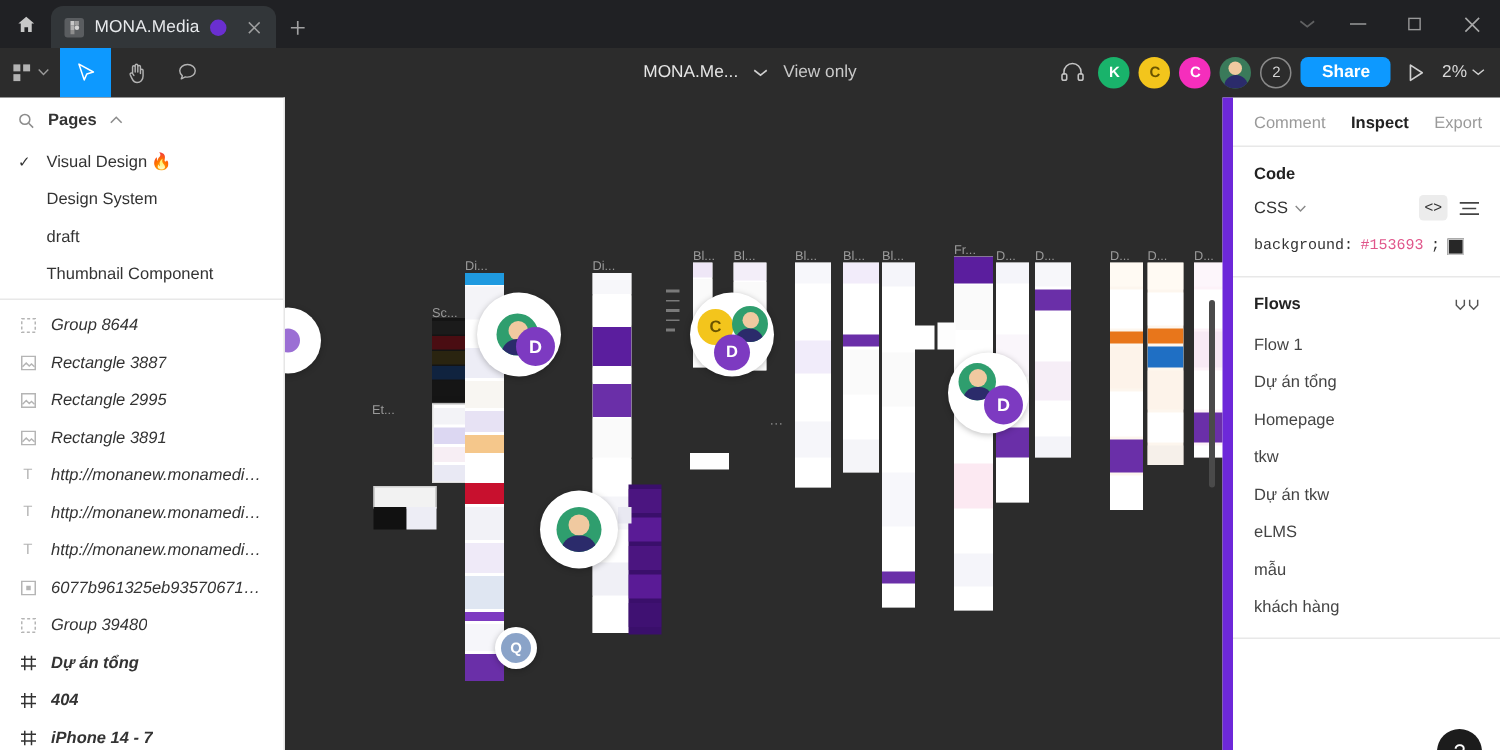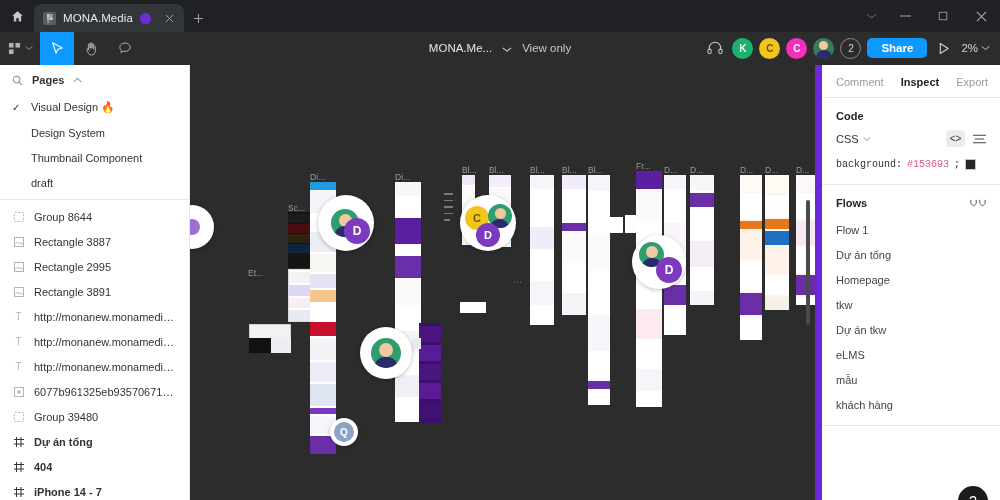--- a/index.html
+++ b/index.html
@@ -126,21 +126,21 @@
     font-size: 11px; color: #333;
   }
   .pg-check { width: 10px; flex: 0 0 10px; color:#333; font-size: 10px; }
   .divider { height:1px; background:#e8e8e8; margin: 4px 0; }
   .layer-item {
     height: 25px; display:flex; align-items:center; gap: 9px; padding: 0 12px;
     font-size: 11px; color: #333; white-space: nowrap; overflow: hidden;
   }
   .layer-item .lico { width: 13px; flex: 0 0 13px; display:flex; align-items:center; justify-content:center; color:#aaa;}
   .layer-item.bold { font-weight: bold; }
-  .layer-item .ltxt { overflow: hidden; text-overflow: ellipsis; }
+  .layer-item .ltxt { overflow: hidden; text-overflow: ellipsis; font-style: italic; }
 
   
   .rightpanel {
     position: absolute; top: 65px; right: 0; width: 185px; height: 435px;
     background: #fff; z-index: 30; overflow: hidden;
     border-left: 7px solid #6d28d9;
   }
   .rp-tabs { display:flex; align-items:center; gap:17px; padding: 11px 14px 9px; font-size: 11px; }
   .rp-tab { color: #9a9a9a; }
   .rp-tab.active { color: #222; font-weight: bold; }
@@ -536,25 +536,25 @@
     <div class="pg-item">
       <span class="pg-check">✓</span>
       <span>Visual Design 🔥</span>
     </div>
     <div class="pg-item">
       <span class="pg-check"></span>
       <span>Design System</span>
     </div>
     <div class="pg-item">
       <span class="pg-check"></span>
-      <span>Thumbnail Component</span>
+      <span>draft</span>
     </div>
     <div class="pg-item">
       <span class="pg-check"></span>
-      <span>draft</span>
+      <span>Thumbnail Component</span>
     </div>
 
     <div class="divider"></div>
 
     <div class="layer-item">
       <span class="lico">
           <svg width="10" height="10" viewBox="0 0 10 10">
             <rect x=".5" y=".5" width="9" height="9" fill="none" stroke="#b5b5b5" stroke-width="1" stroke-dasharray="2 1.6"></rect>
           </svg>
         </span>

